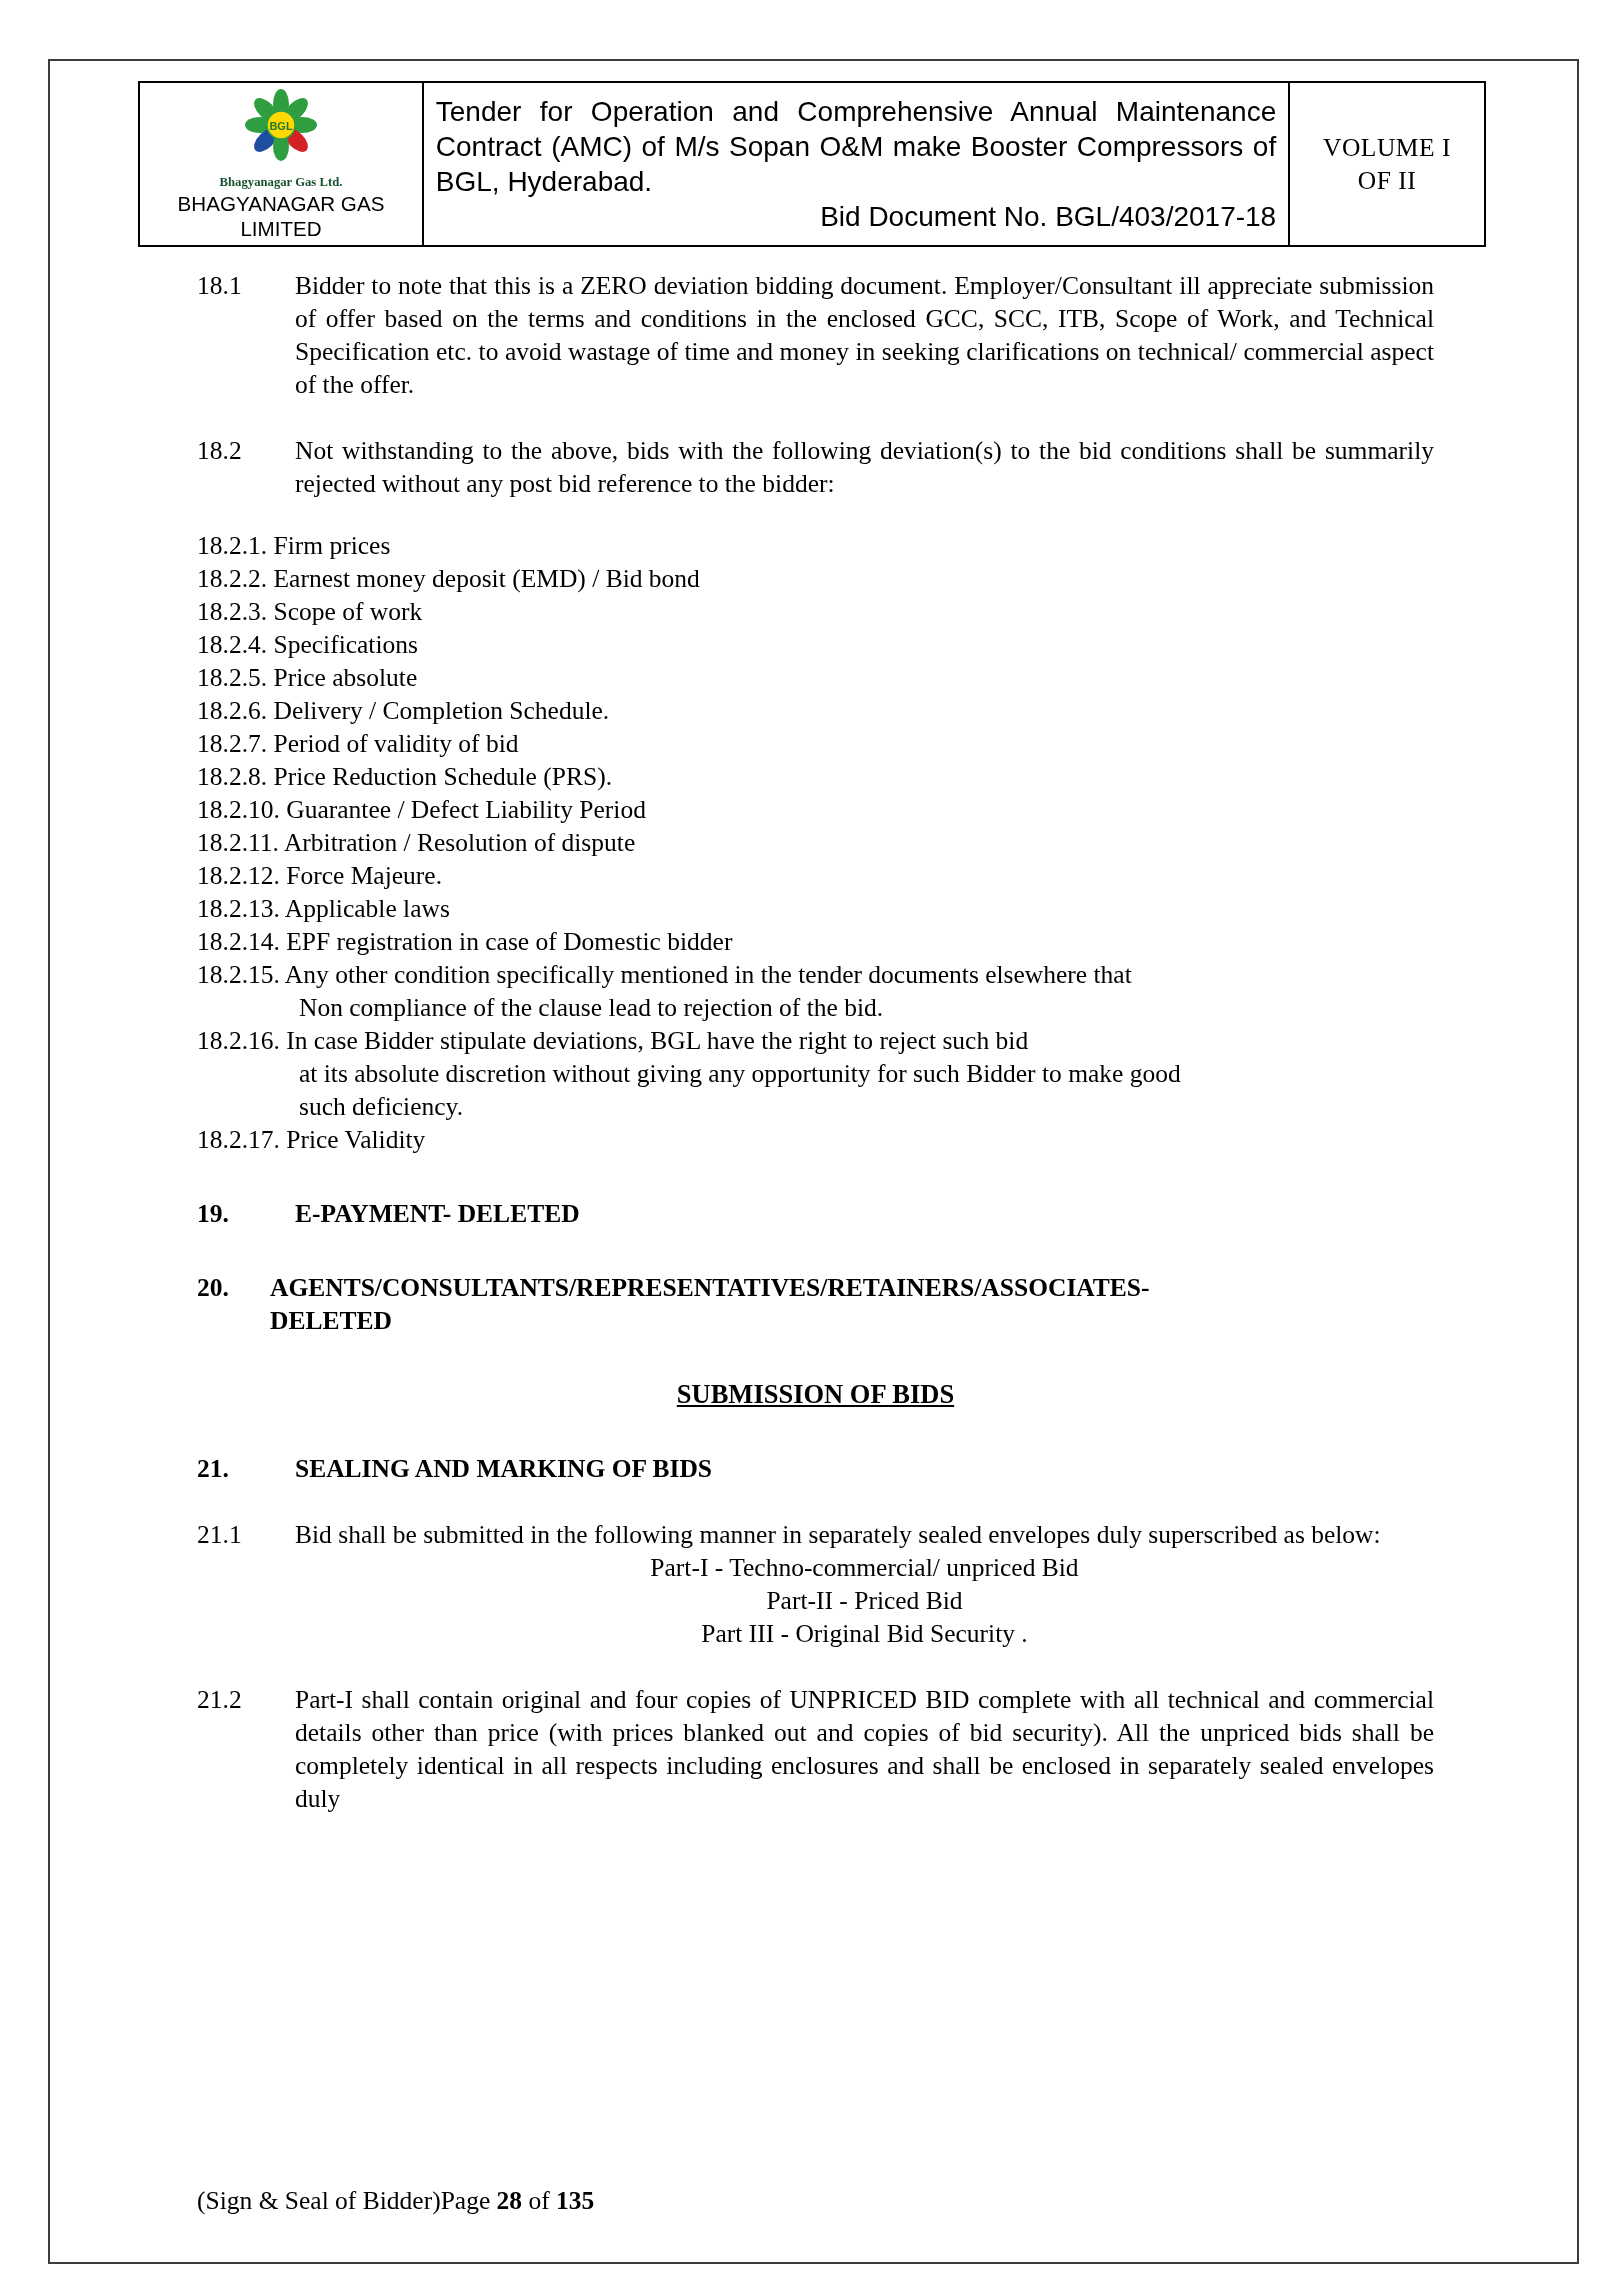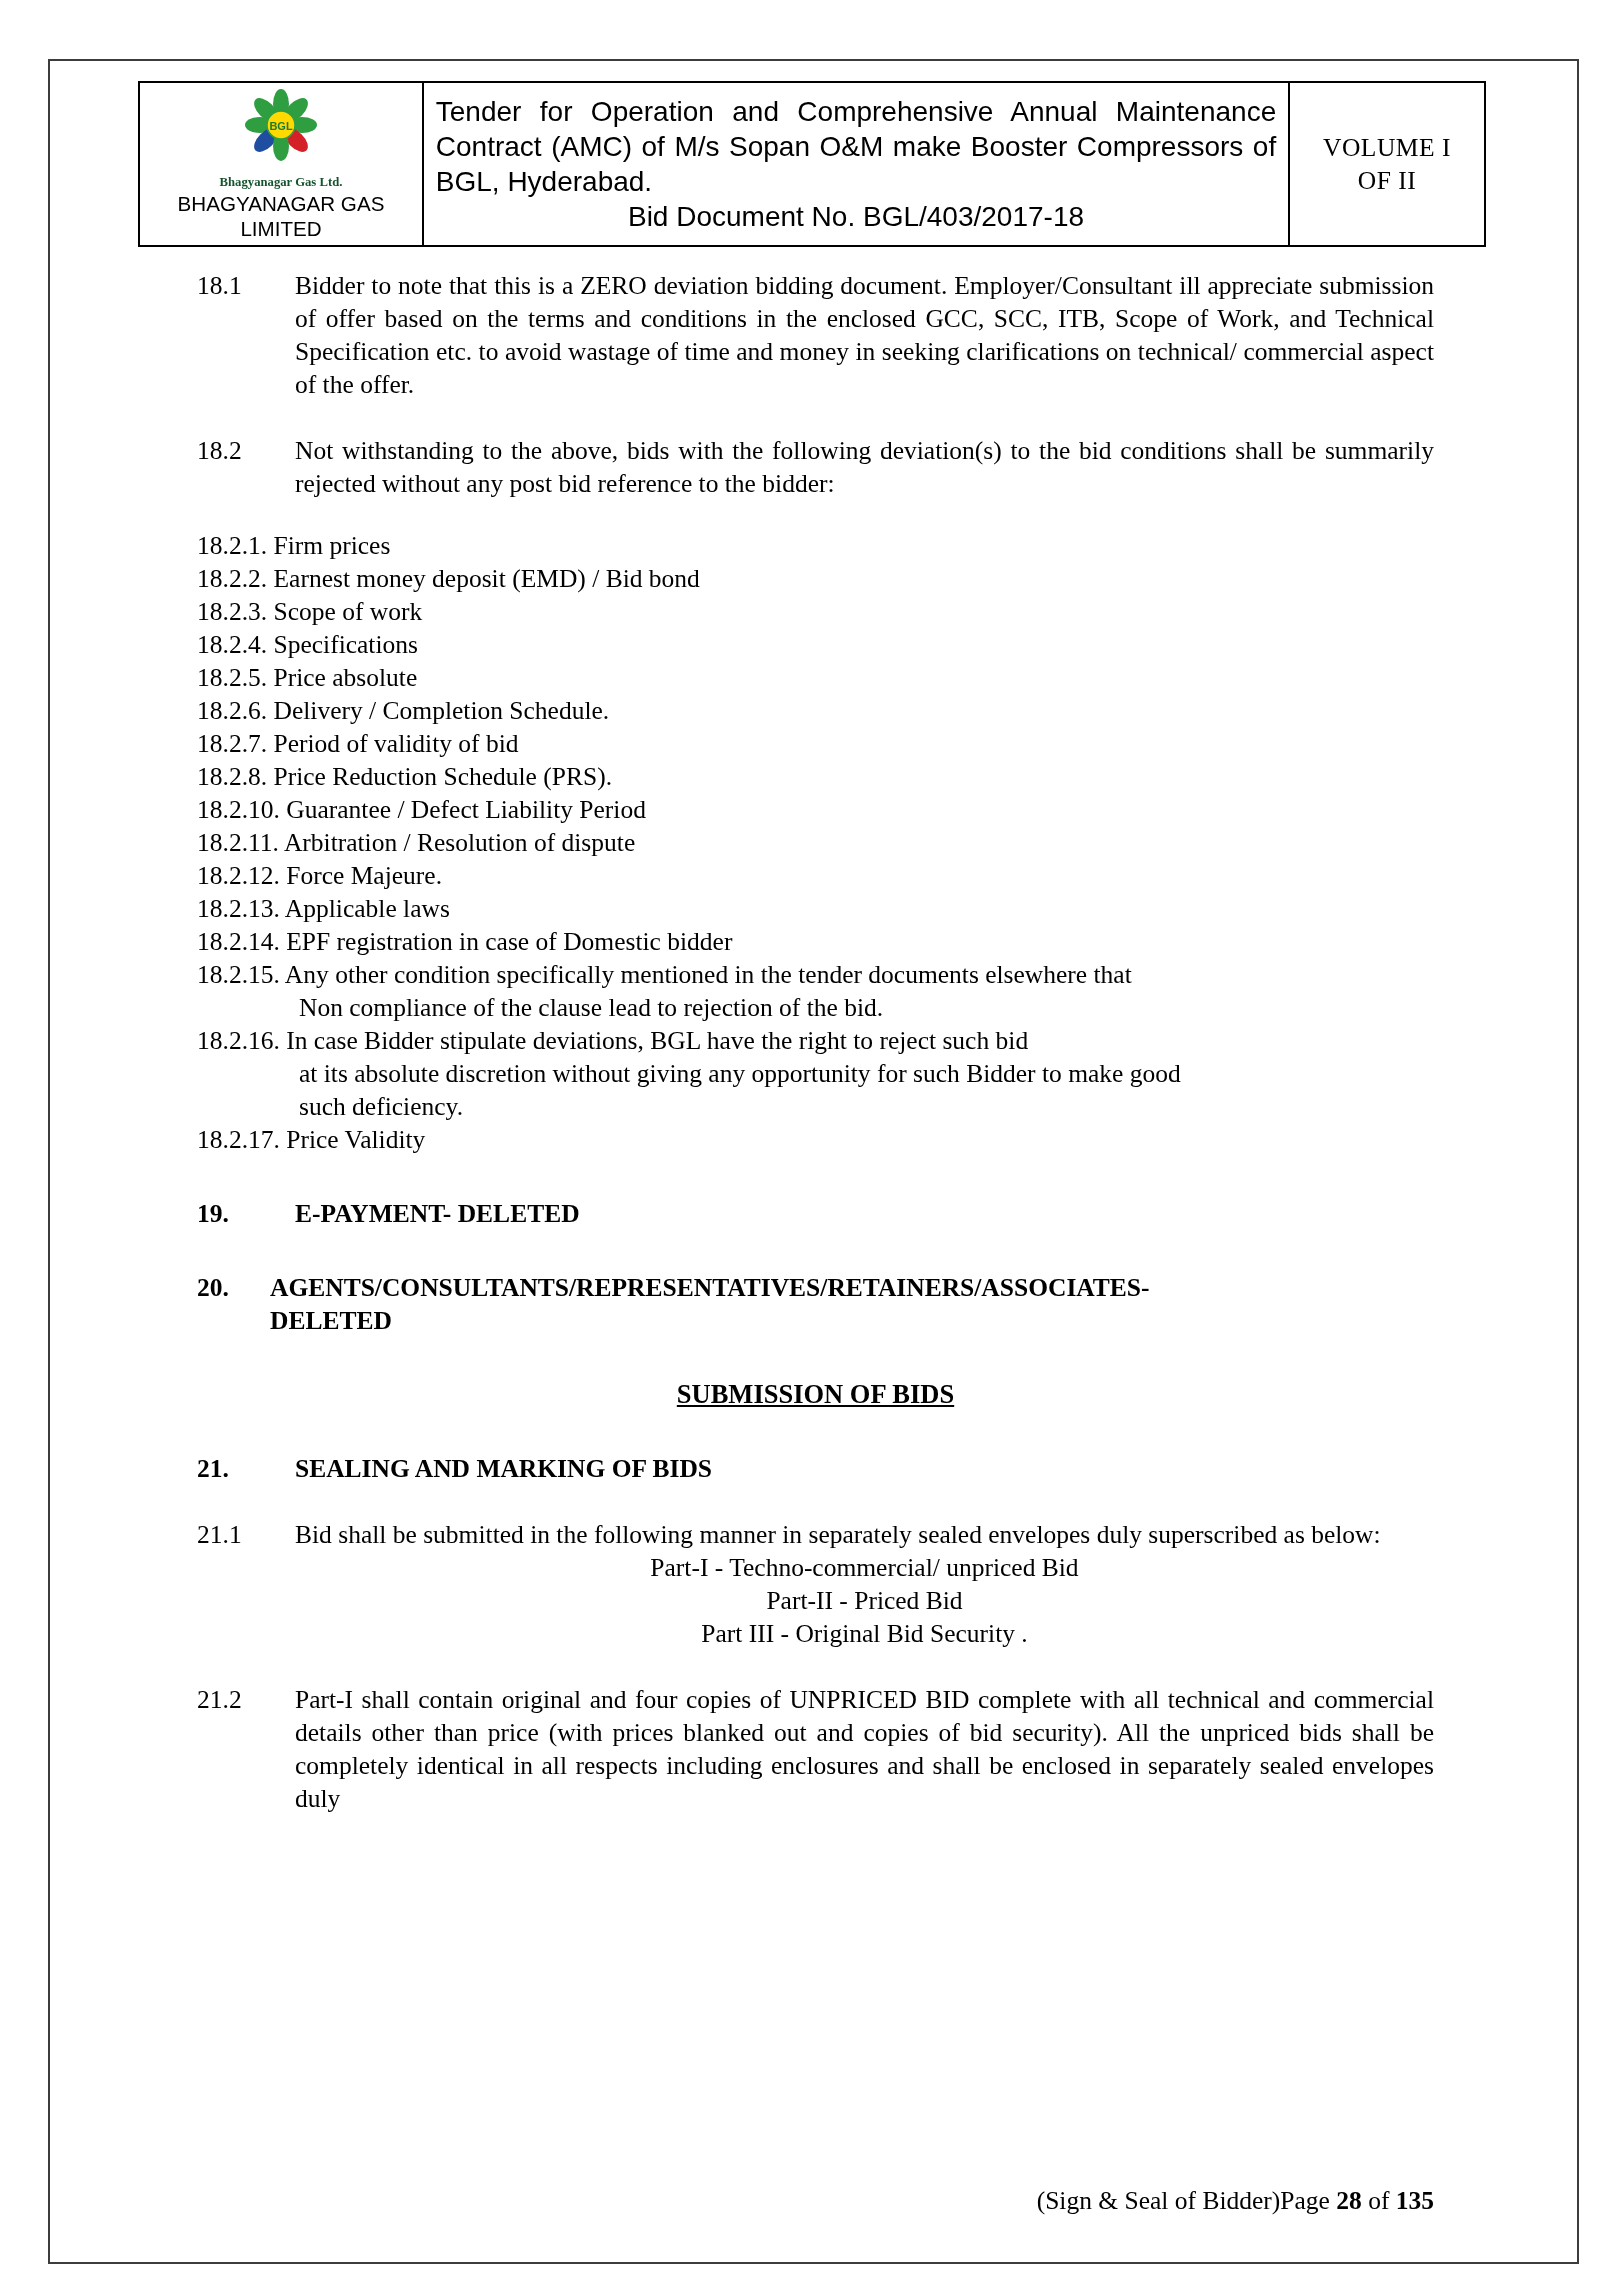--- a/index.html
+++ b/index.html
@@ -47,21 +47,21 @@
   .doc-title {
     font-family: "Liberation Sans", sans-serif;
     font-size: 28px;
     line-height: 35px;
     text-align: justify;
   }
   .bid-doc-no {
     font-family: "Liberation Sans", sans-serif;
     font-size: 28px;
     line-height: 35px;
-    text-align: center;
+    text-align: right;
   }
   .volume {
     font-size: 25.5px;
     line-height: 33px;
     letter-spacing: 0.5px;
   }
   .logo-caption {
     color: #14532d;
     font-size: 12.7px;
     line-height: 14.7px;
@@ -106,21 +106,21 @@
     text-decoration: underline;
   }
   .part-line { text-align: center; }
   
   .footer {
     position: absolute;
     left: 194px;
     top: 2168px;
     width: 1237px;
     display: flex;
-    justify-content: flex-end;
+    justify-content: flex-start;
     font-size: 25.5px;
     line-height: 33px;
   }
   .b { font-weight: bold; }
 </style>
 </head>
 <body>
 
 <div class="page">
   <div class="frame"></div>

